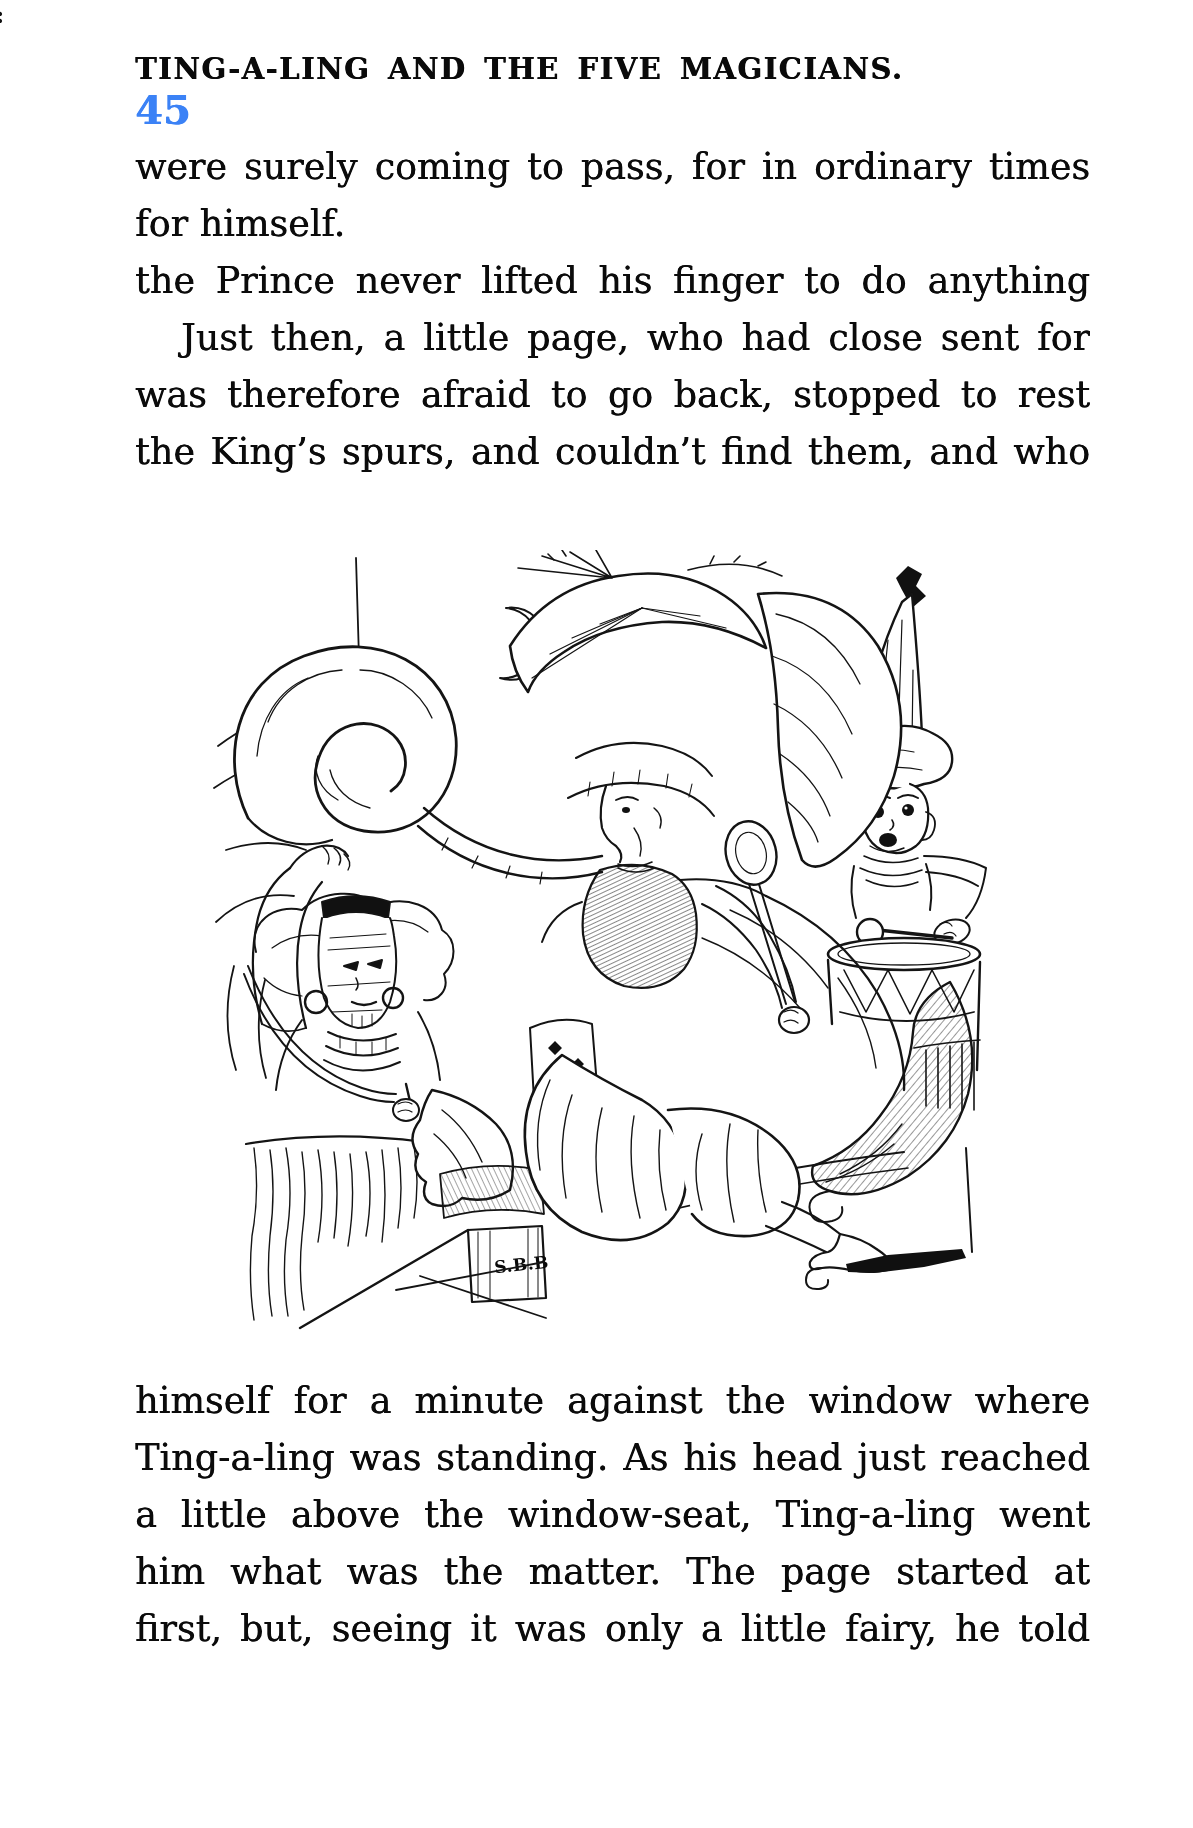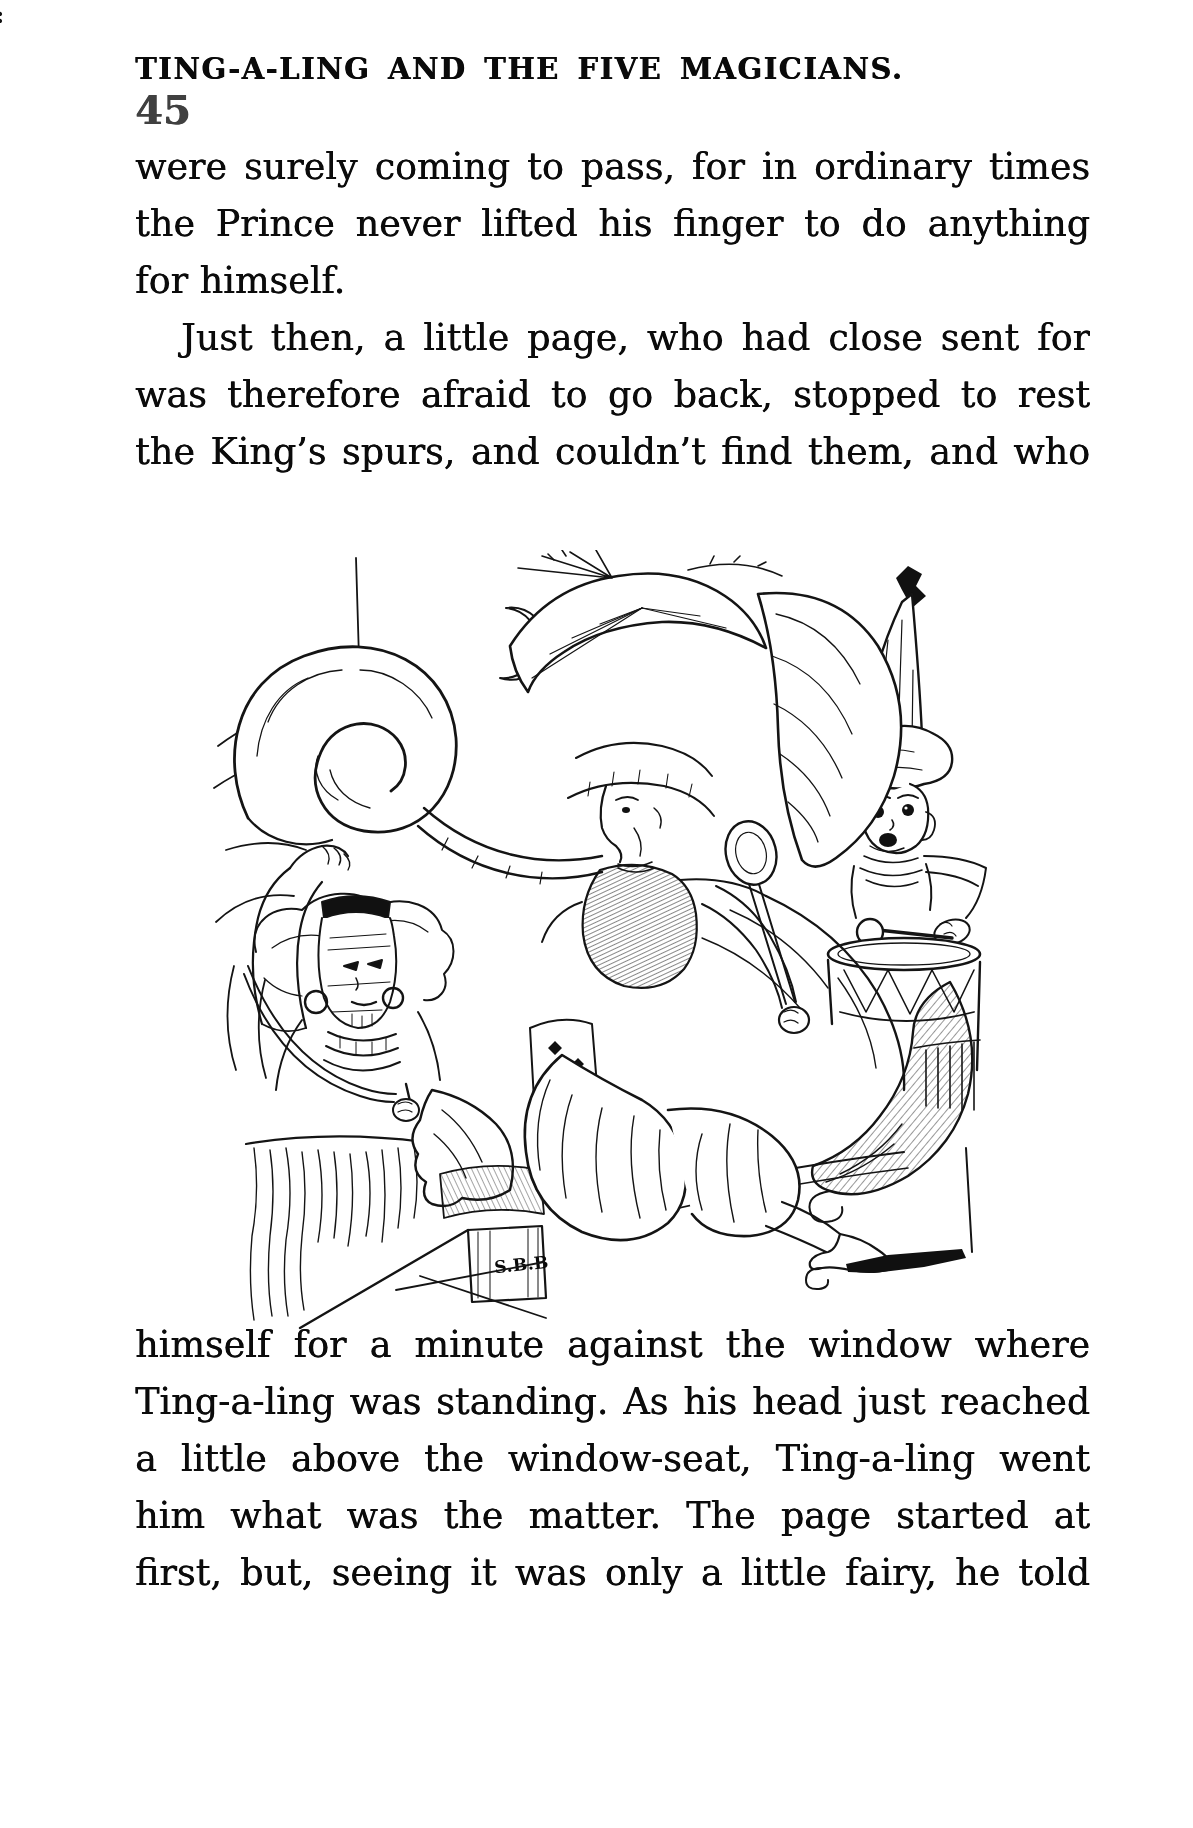--- a/index.html
+++ b/index.html
@@ -22,30 +22,30 @@
   }
   .header-title{
     flex:1;text-align:center;
     font-size:29px;font-weight:bold;
     letter-spacing:1.5px;word-spacing:6px;
     color:#0a0a0a;
     text-shadow:0.5px 0 0 currentColor;
     transform:scaleY(1.04);
   }
   .page-number{
-    font-size:40px;font-weight:bold;color:#404040;
+    font-size:40px;font-weight:bold;color:#3b82f6;
     text-shadow:0.6px 0 0 currentColor;
   }
   .text-block{
     position:absolute;left:135px;width:955px;
     font-size:36.5px;line-height:57px;
     text-shadow:0.45px 0 0 currentColor;
   }
   .text-block.top{top:138px;}
-  .text-block.bottom{top:1316px;}
+  .text-block.bottom{top:1372px;}
   .line{
     text-align:justify;
     -moz-text-align-last:justify;
     text-align-last:justify;
     height:57px;overflow:hidden;white-space:normal;
   }
   .line.flush-left{text-align-last:left;}
   .line.indent{text-indent:46px;}
   .illustration{
     position:absolute;left:210px;top:550px;margin:0;
@@ -61,22 +61,22 @@
 
   <div class="corner-artifact">:</div>
 
   <header class="running-header">
     <div class="header-title">TING-A-LING AND THE FIVE MAGICIANS.</div>
     <div class="page-number">45</div>
   </header>
 
   <section class="text-block top">
     <div class="line">were surely coming to pass, for in ordinary times</div>
+    <div class="line flush-left">for himself.</div>
     <div class="line">the Prince never lifted his finger to do anything</div>
-    <div class="line flush-left">for himself.</div>
     <div class="line indent">Just then, a little page, who had close sent for</div>
     <div class="line">was therefore afraid to go back, stopped to rest</div>
     <div class="line">the King’s spurs, and couldn’t find them, and who</div>
   </section>
 
   <figure class="illustration">
     <svg viewBox="0 0 790 782" width="790" height="782" role="img" aria-label="Woodcut engraving: a leaping magician with a huge plumed turban holds a curled horn and a long spoon; a drummer boy in a tall pointed cap strikes a kettle drum; a turbaned figure with hoop earrings holds a scimitar beside the window-seat steps.">
       <defs>
         <pattern id="hx" width="6" height="6" patternUnits="userSpaceOnUse" patternTransform="rotate(40)">
           <line x1="0" y1="0" x2="0" y2="6" stroke="#1a1a1a" stroke-width="0.9"></line>

